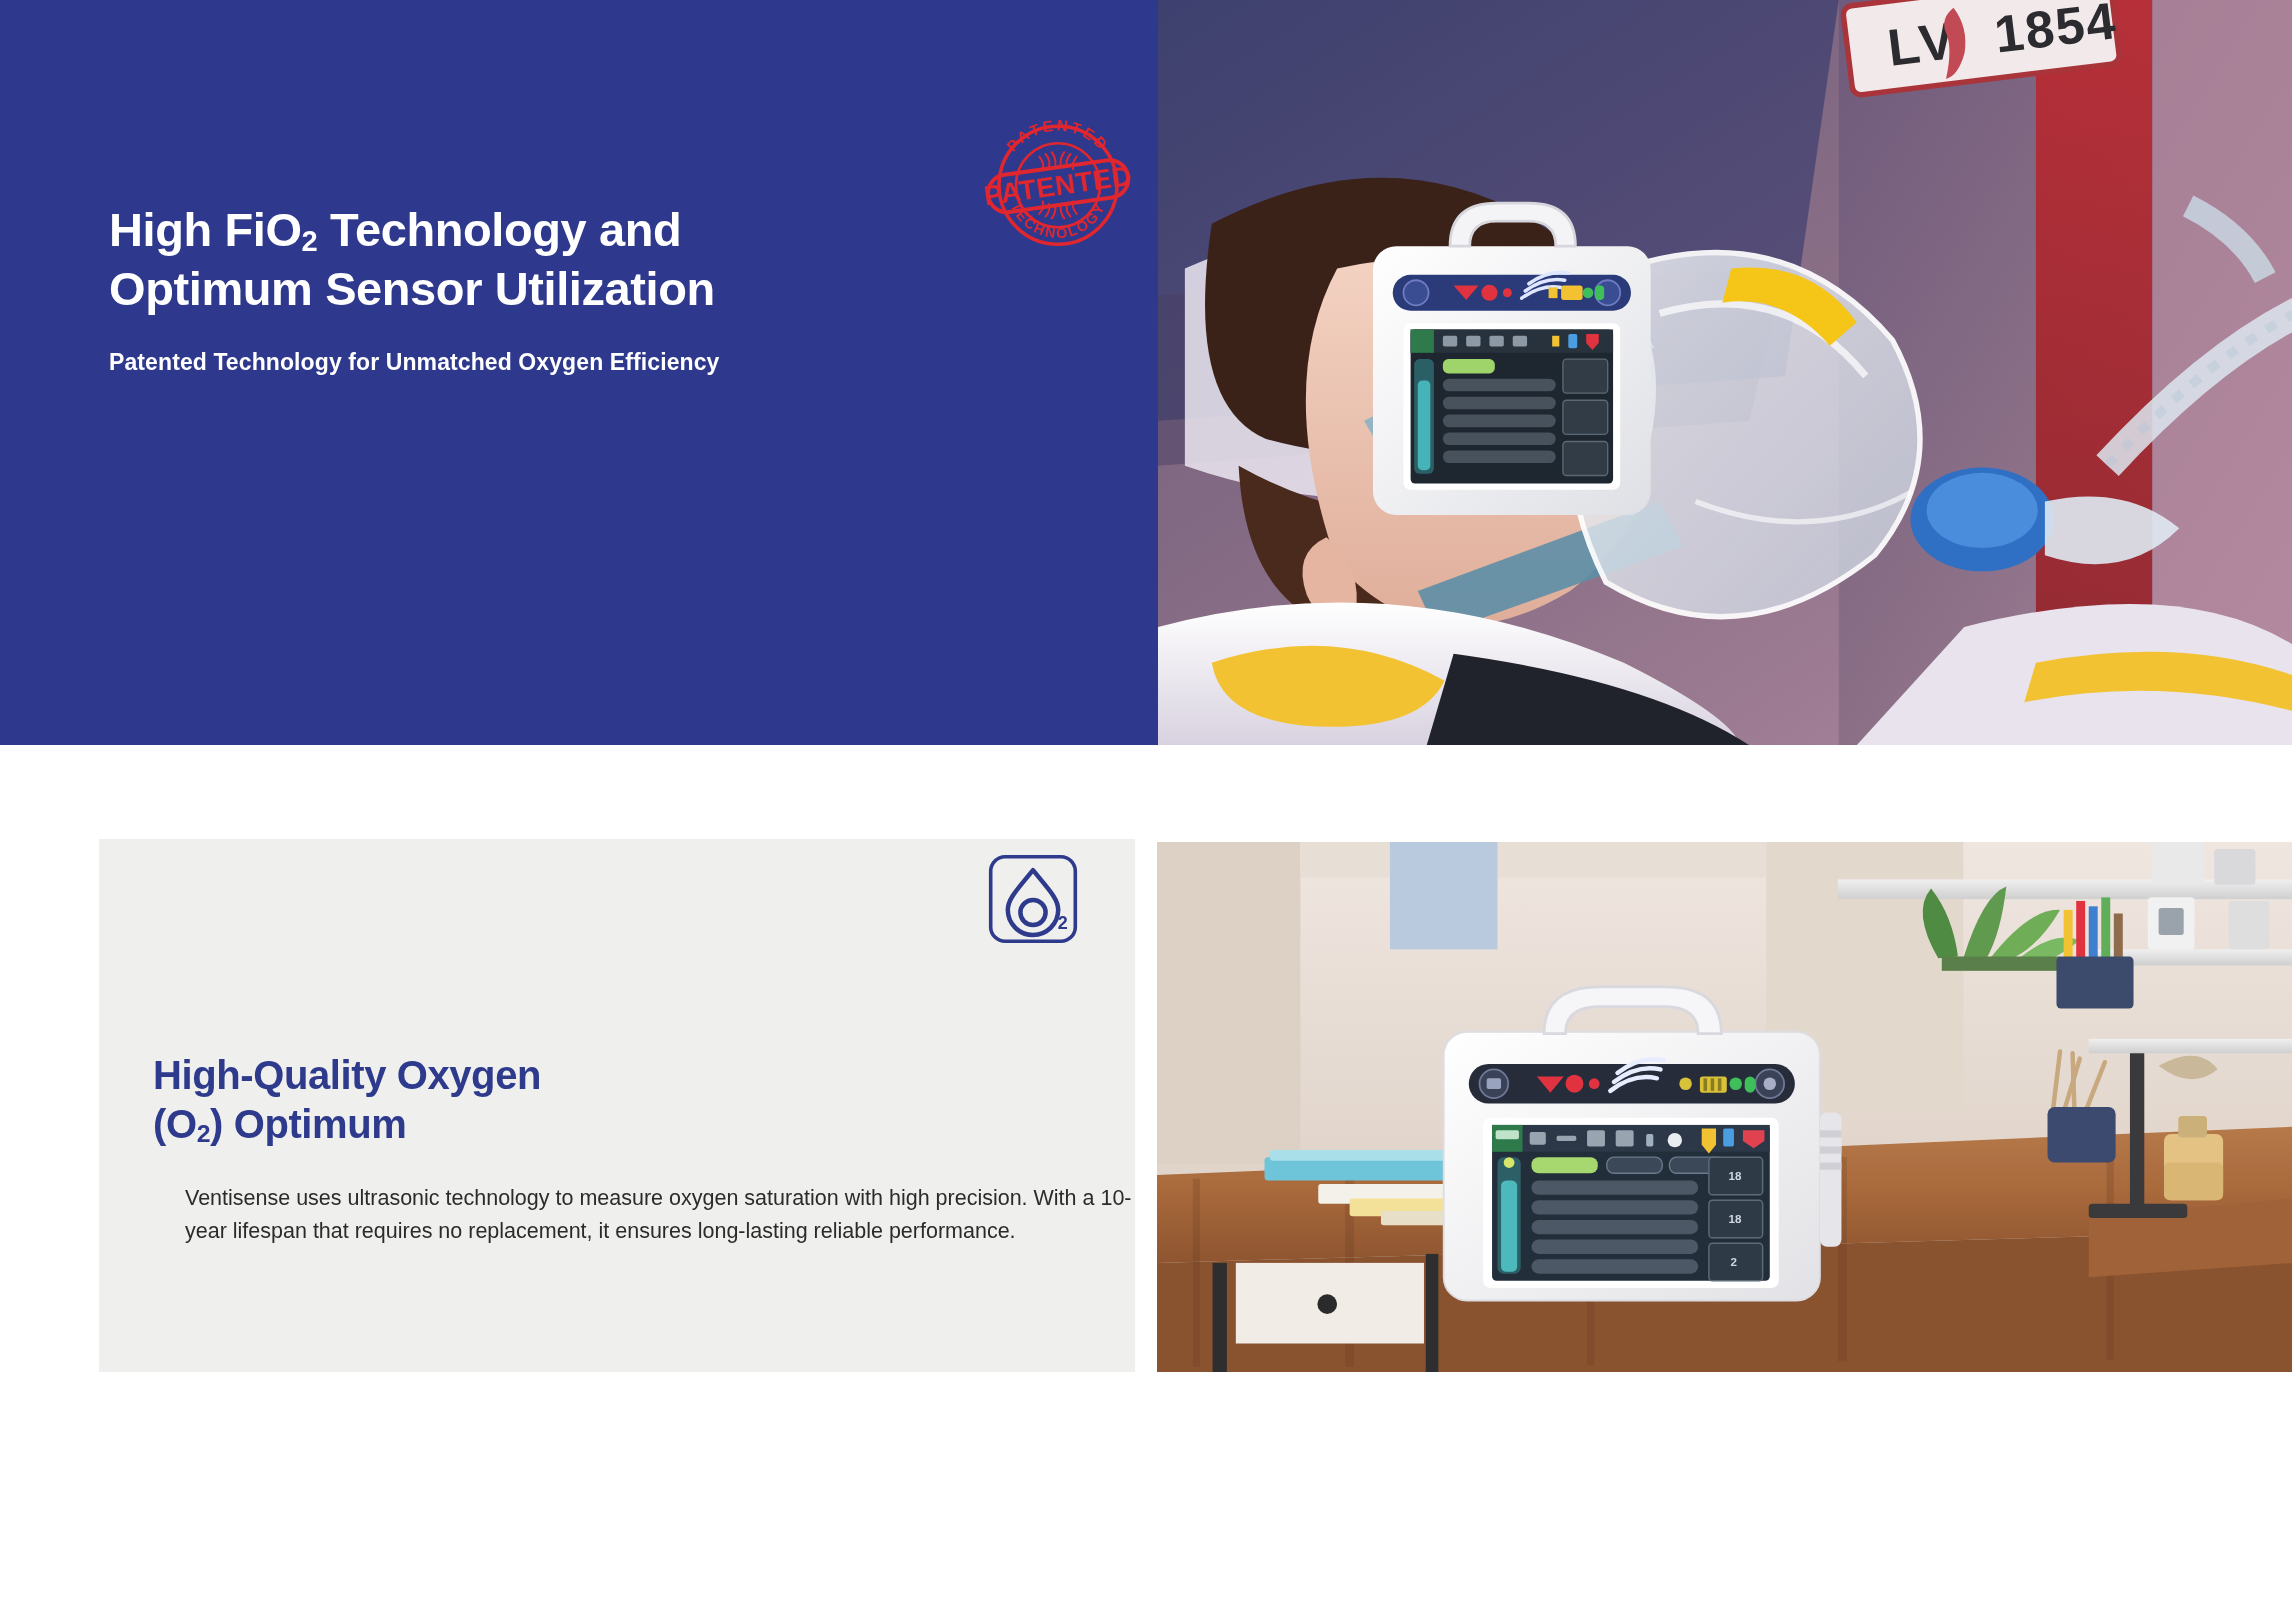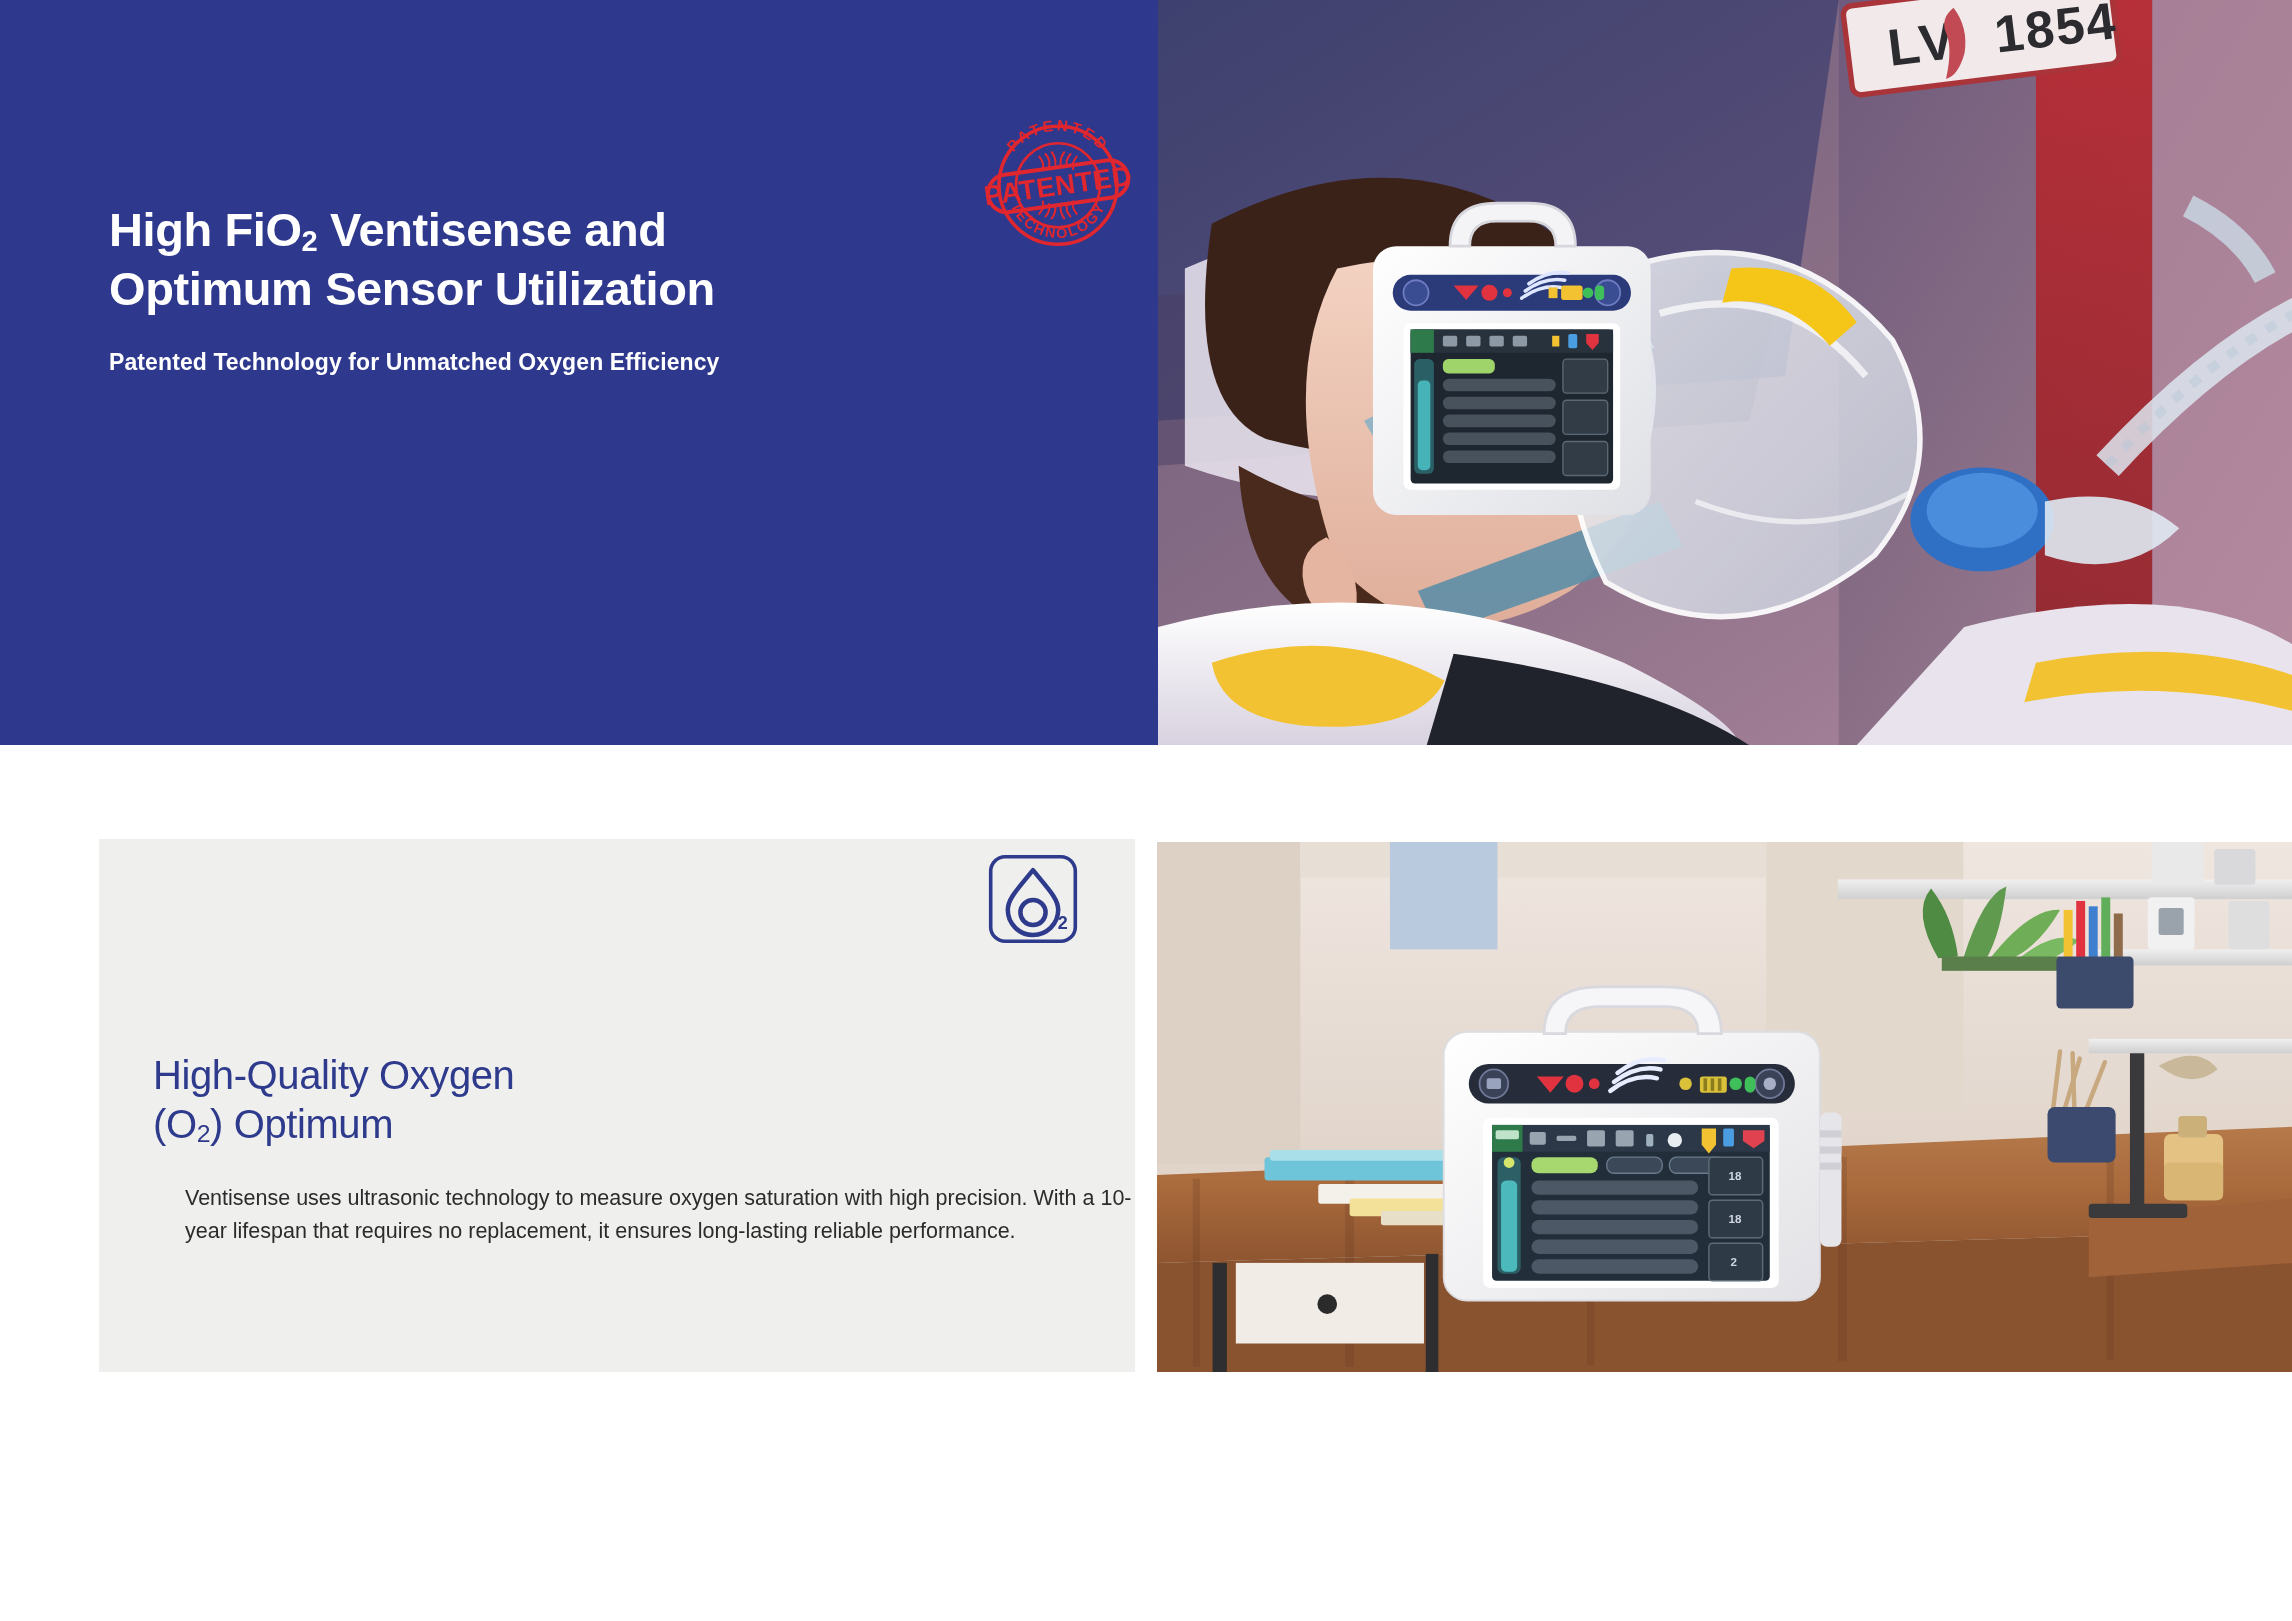--- a/index.html
+++ b/index.html
@@ -118,21 +118,21 @@
     height: 90px;
   }
   .feature-icon svg { display: block; width: 100%; height: 100%; }
   .feature-title {
     position: absolute;
     left: 54px;
     top: 179px;
     width: 752px;
     color: #2E3A8C;
     font-size: 40px;
-    font-weight: normal;
+    font-weight: bold;
     line-height: 1.22;
     letter-spacing: -0.4px;
   }
   .feature-title .sub {
     font-size: 0.62em;
     vertical-align: -0.18em;
   }
   .feature-body {
     position: absolute;
     left: 54px;
@@ -158,21 +158,21 @@
   .photo-svg { display: block; width: 100%; height: 100%; }
 </style>
 </head>
 <body>
 
 <section class="hero">
 
   <div class="hero-panel"></div>
 
   <h1 class="hero-title">
-    <span>High FiO</span><sub class="sub">2</sub><span> Ventisense and</span><br>
+    <span>High FiO</span><sub class="sub">2</sub><span> Technology and</span><br>
     <span>Optimum Sensor Utilization</span>
   </h1>
 
   <h2 class="hero-subtitle">Patented Technology for Unmatched Oxygen Efficiency</h2>
 
   <div class="hero-body">
   </div>
 
   <div class="stamp">
     <svg viewBox="0 0 170 160" xmlns="http://www.w3.org/2000/svg">

